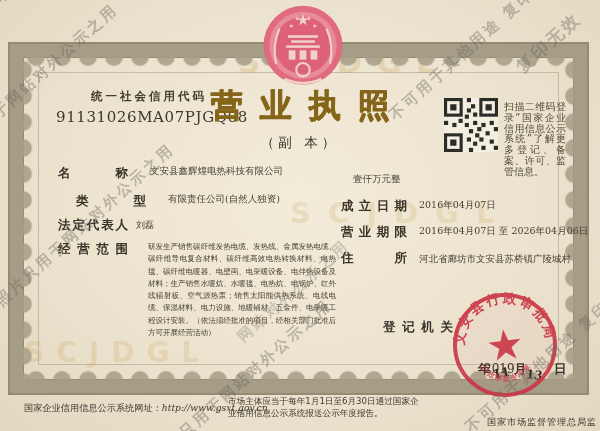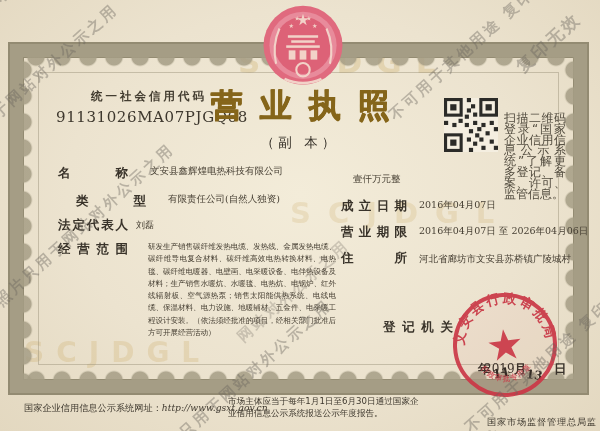--- a/index.html
+++ b/index.html
@@ -38,21 +38,21 @@
   .code-label{position:absolute;left:55px;top:89px;font-size:11.5px;font-weight:700;
     letter-spacing:3px;color:#433d31;z-index:3;padding-left:36px;}
   .code-value{position:absolute;left:56px;top:108px;font-size:15px;
     font-family:"DejaVu Serif", serif;color:#3d372d;letter-spacing:.6px;z-index:3;}
   .title{position:absolute;left:0;right:0;top:84px;text-align:center;font-size:32px;
     font-weight:900;color:#85651a;letter-spacing:17px;text-indent:17px;
     text-shadow:.7px 0 0 #85651a, 0 .5px 0 #85651a;z-index:3;}
   .subtitle{position:absolute;left:0;right:0;top:134px;text-align:center;font-size:13.5px;
     letter-spacing:4px;color:#37322a;z-index:3;}
   .qr{position:absolute;left:444px;top:98px;width:54px;height:54px;z-index:3;}
-  .qr-caption{position:absolute;left:504px;top:113px;width:62px;font-size:12px;
+  .qr-caption{position:absolute;left:504px;top:102px;width:62px;font-size:10px;
     line-height:10.8px;color:#514b3e;z-index:3;text-align:justify;}
   
   .row{position:absolute;display:flex;align-items:flex-start;z-index:3;}
   .jlabel{display:inline-block;width:70px;flex-shrink:0;font-size:12.5px;font-weight:700;
     color:#39332a;text-align:justify;text-align-last:justify;}
   .jlabel.w66{width:66px;}
   .fval{margin-left:22px;font-size:9.5px;font-family:"DejaVu Serif", serif;color:#453e32;}
   .fval-rep{margin-left:8px;font-size:9px;margin-top:2px;}
   .fval-scope{margin-left:20px;width:188px;font-size:7.6px;line-height:12.3px;
     text-align:justify;letter-spacing:-.1px;}

